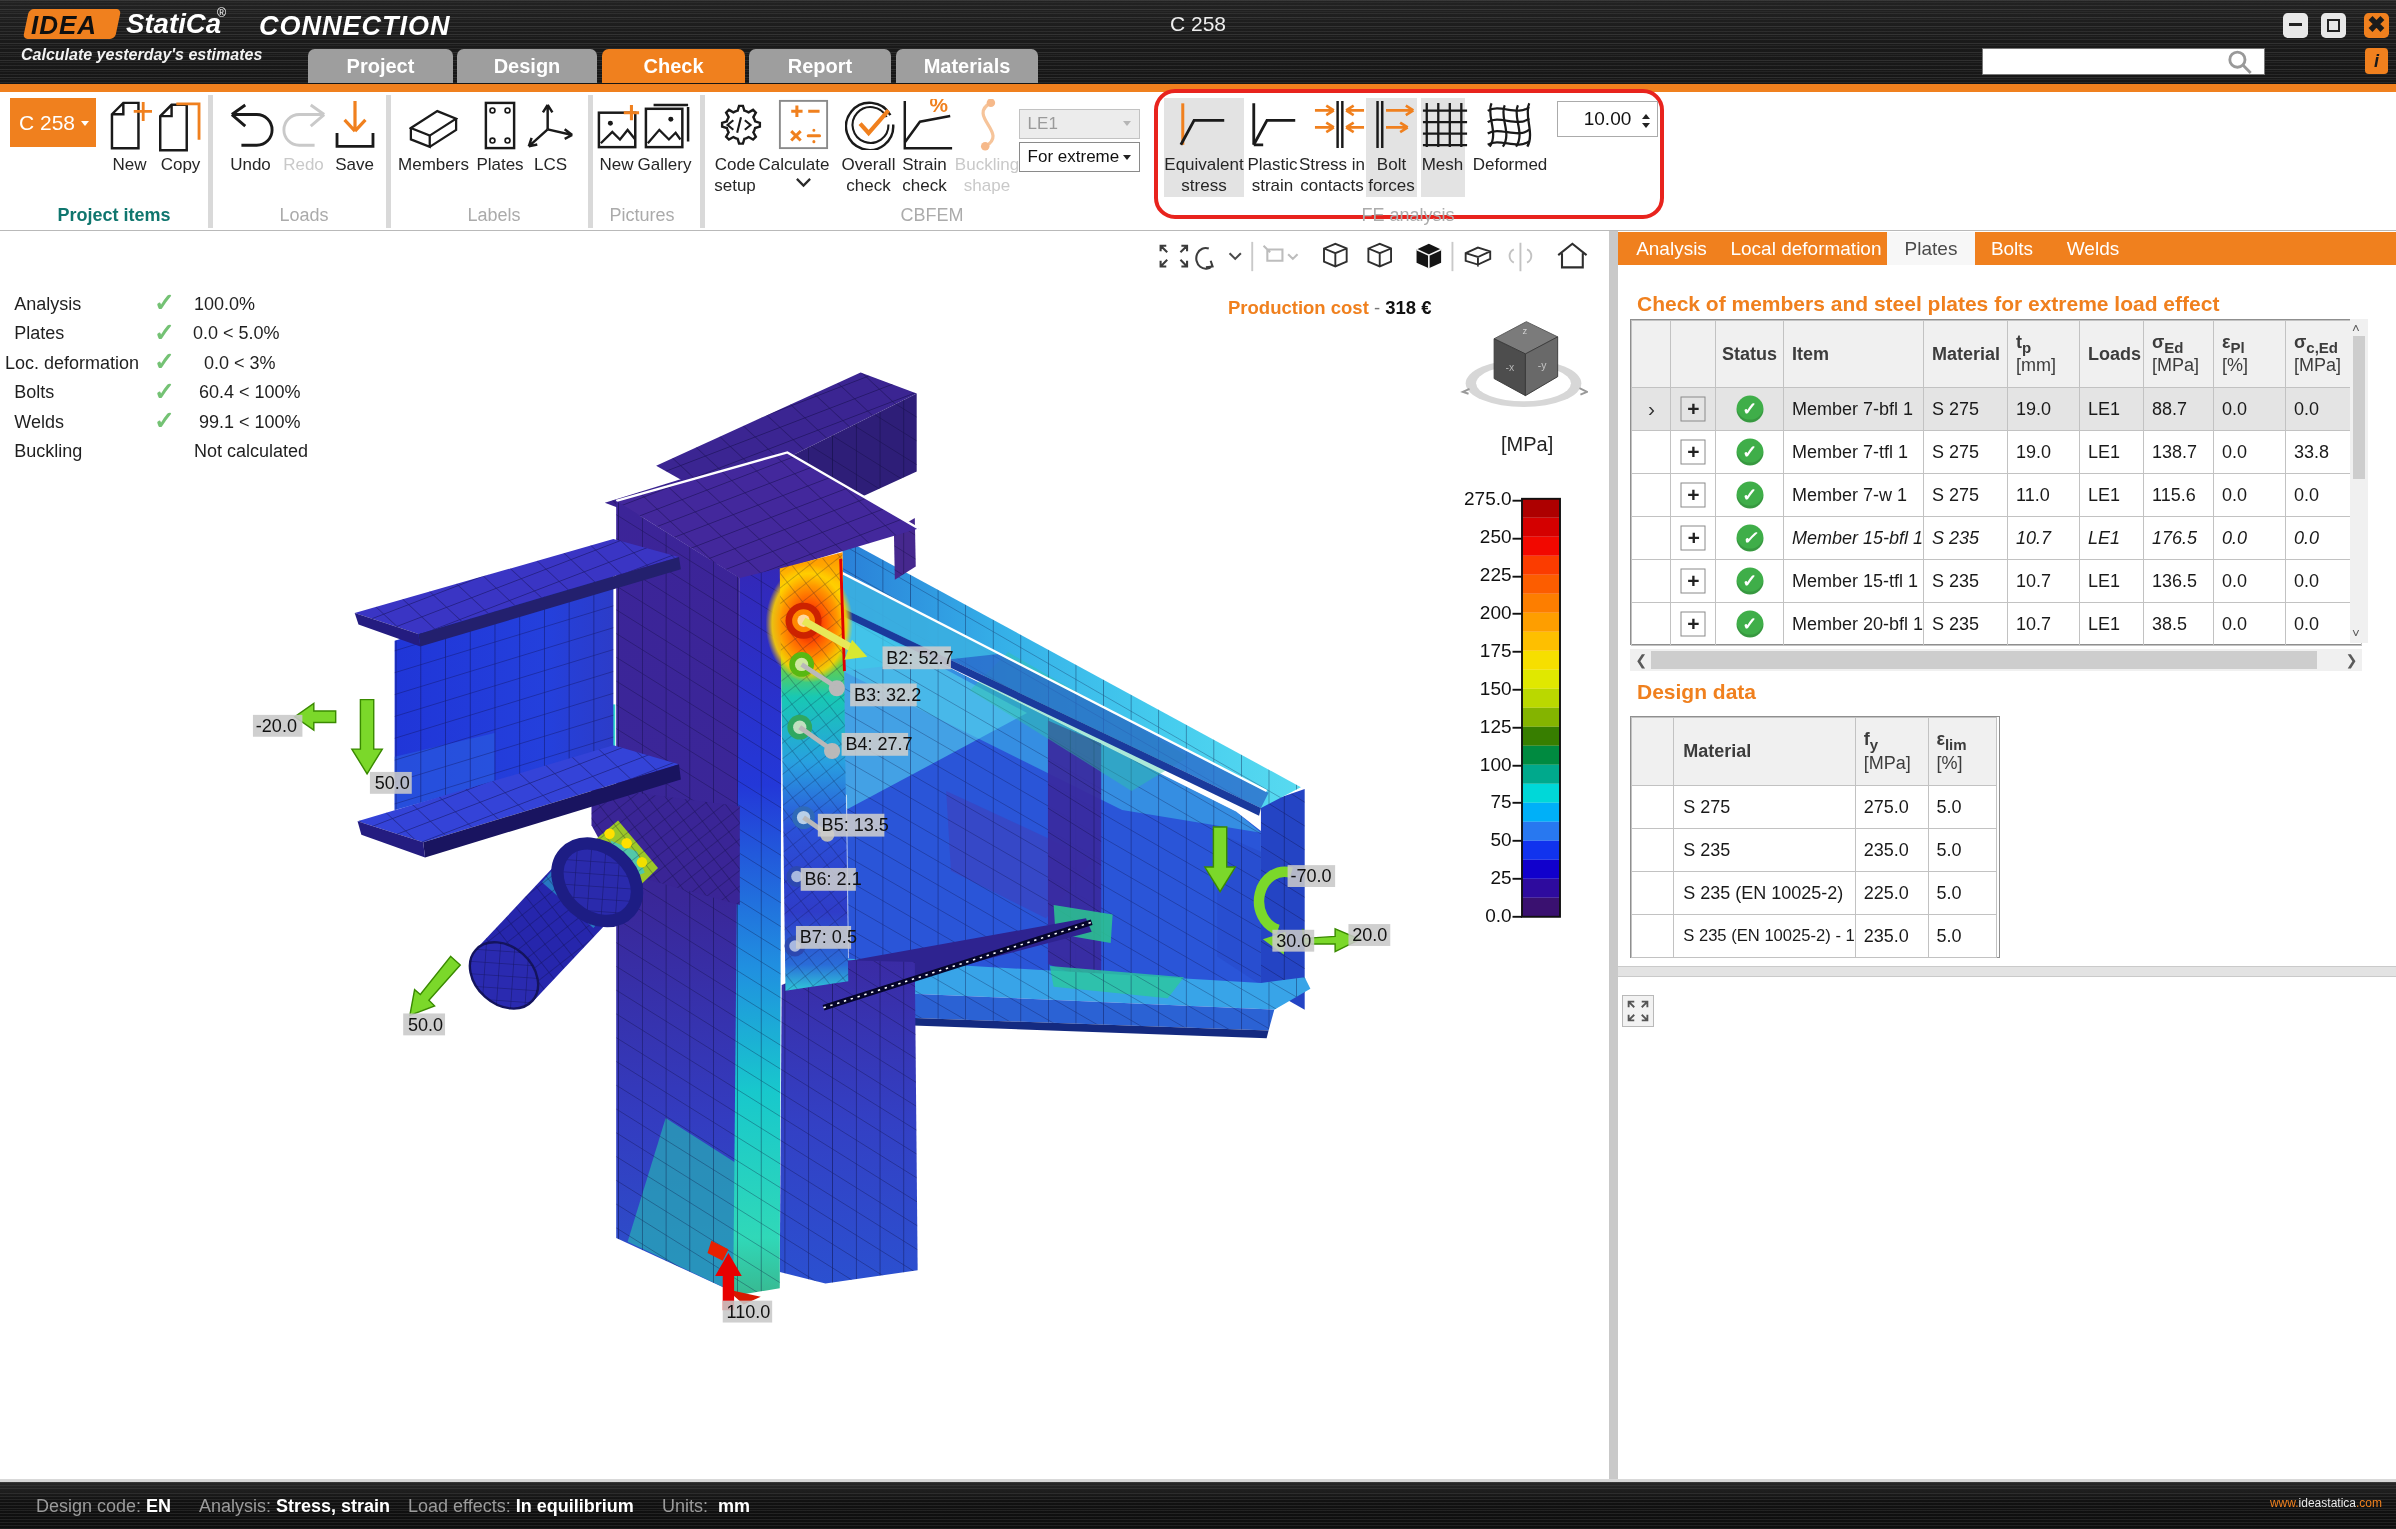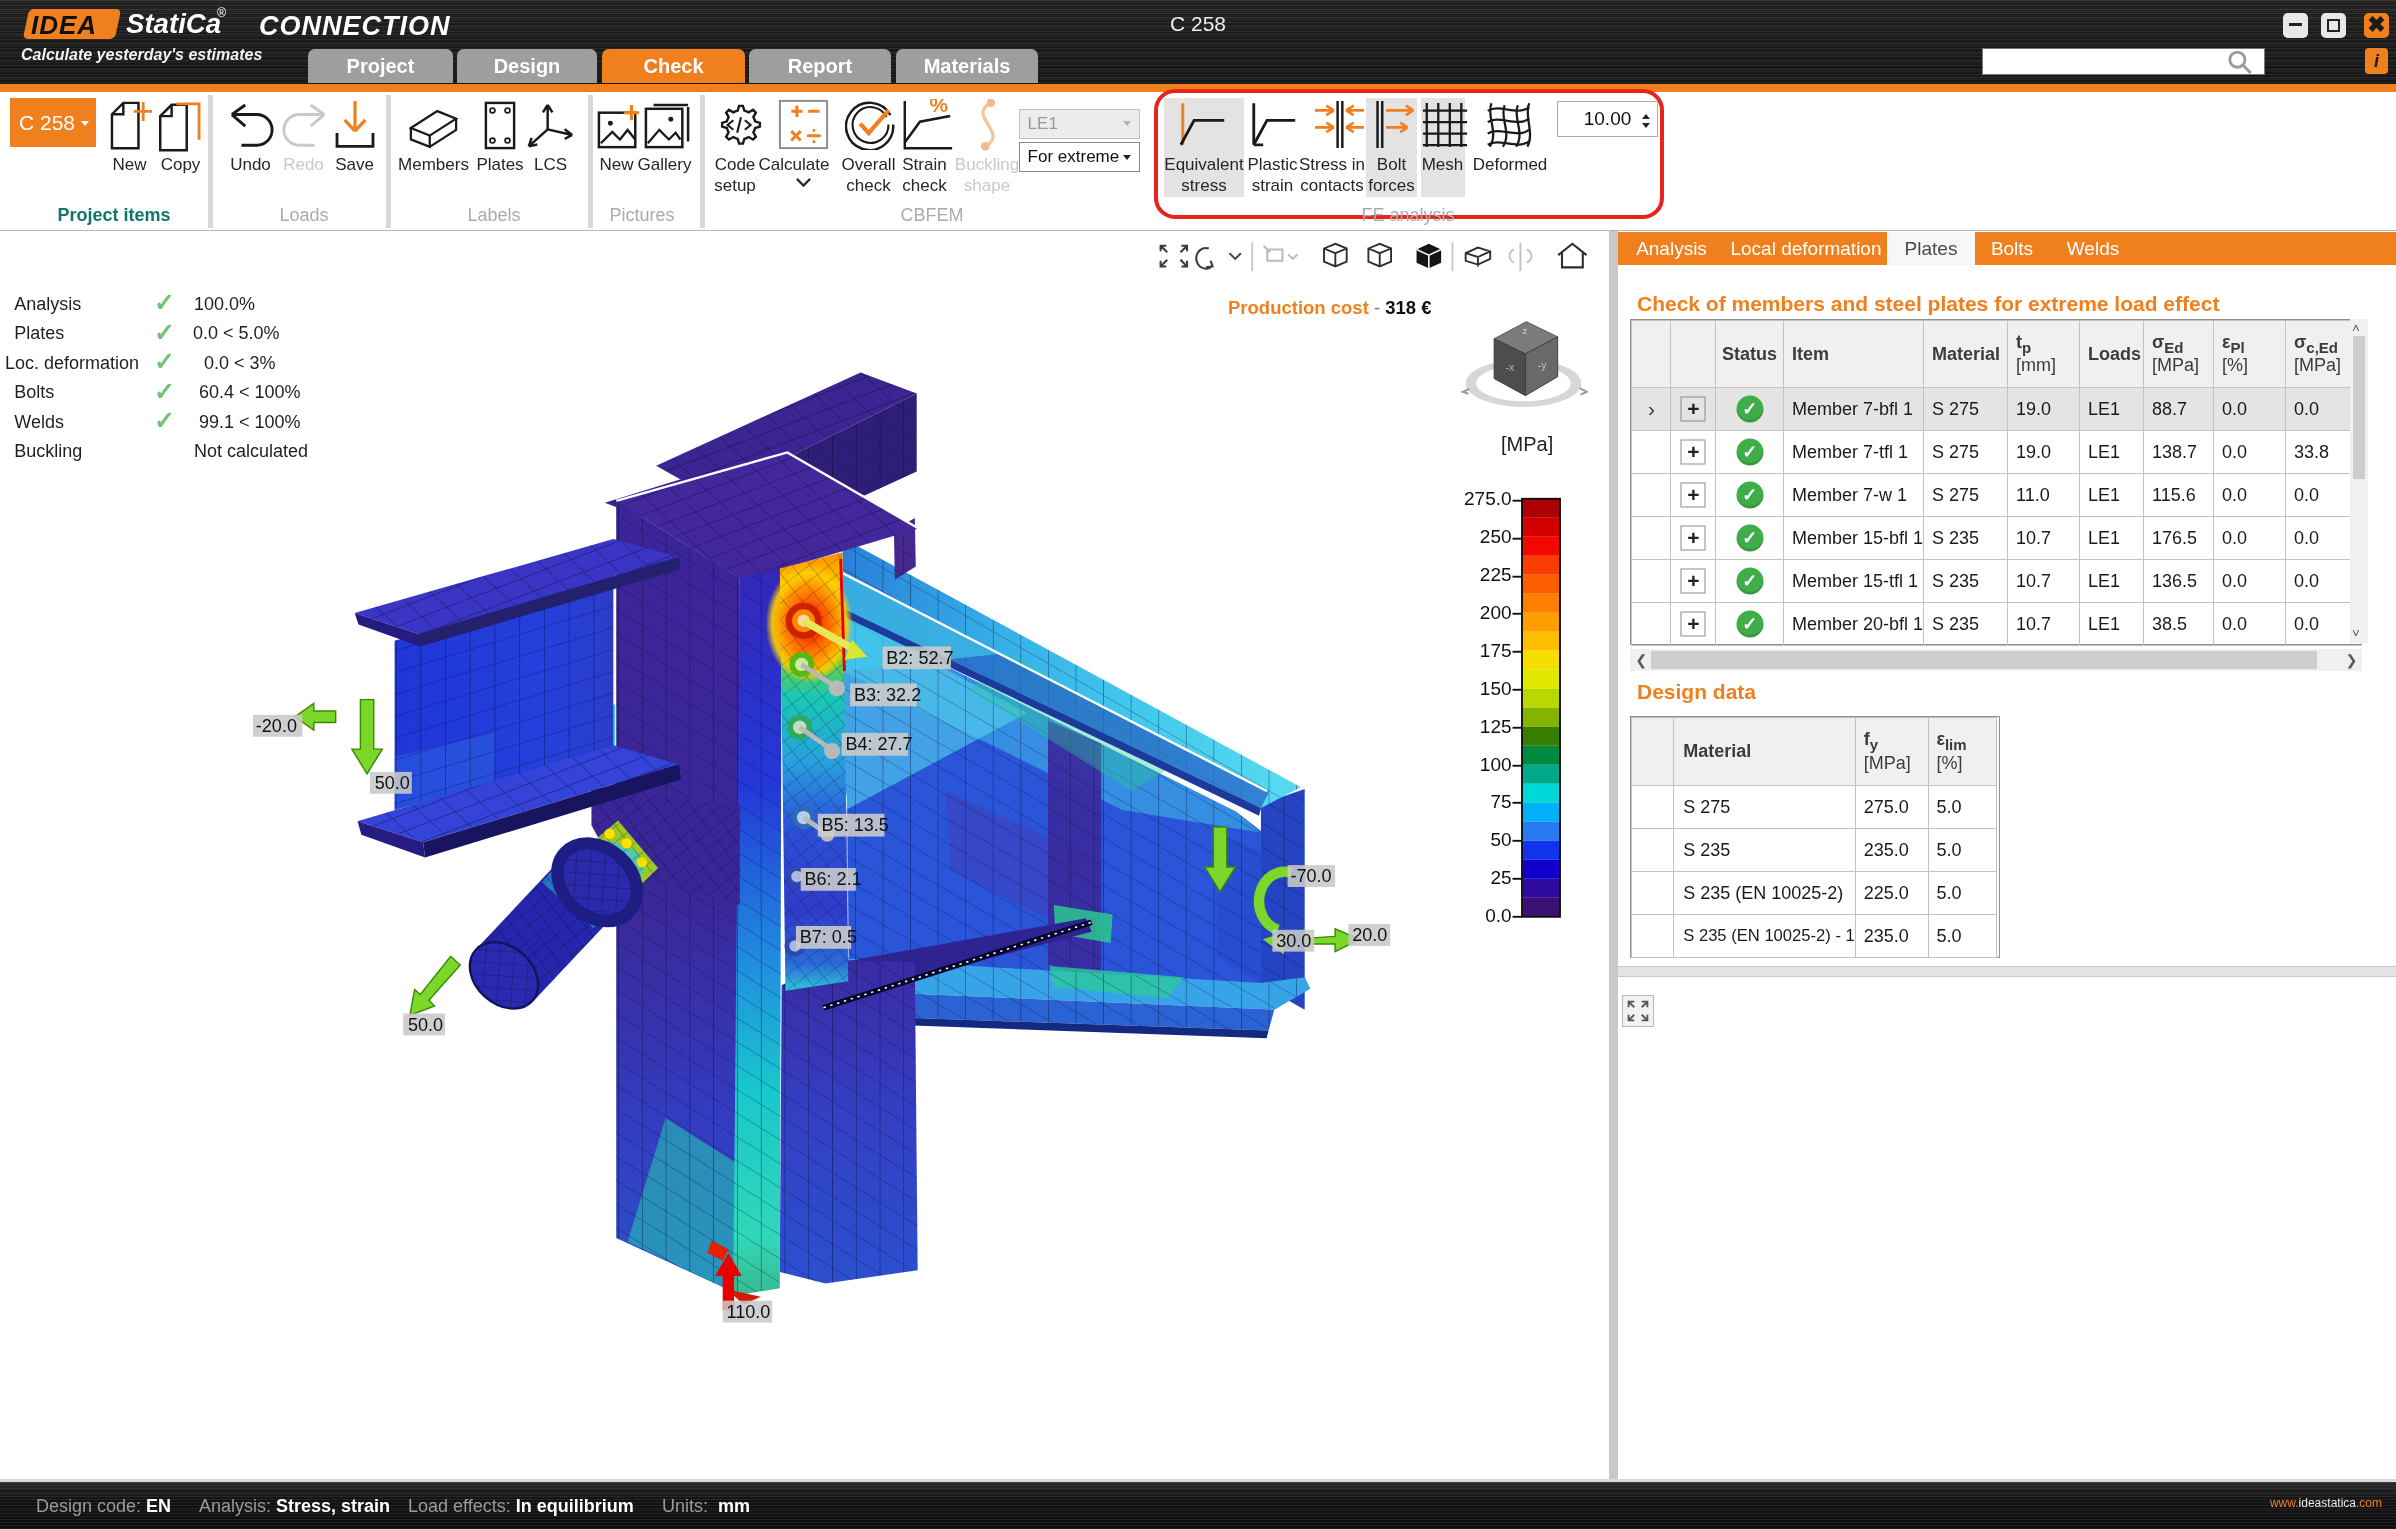--- a/index.html
+++ b/index.html
@@ -692,21 +692,21 @@
               <td class="plus"></td>
               <td class="chk"></td>
               <td style="padding-left:7.6px;">Member 7-w 1</td>
               <td style="padding-left:7.6px;">S 275</td>
               <td style="padding-left:7.6px;">11.0</td>
               <td style="padding-left:7.6px;">LE1</td>
               <td style="padding-left:7.6px;">115.6</td>
               <td style="padding-left:7.6px;">0.0</td>
               <td style="padding-left:7.6px;">0.0</td>
             </tr>
-    <tr style="height:43px;">
+    <tr style="height:43px;font-style:italic;">
               <td></td>
               <td class="plus"></td>
               <td class="chk"></td>
               <td style="padding-left:7.6px;">Member 15-bfl 1</td>
               <td style="padding-left:7.6px;">S 235</td>
               <td style="padding-left:7.6px;">10.7</td>
               <td style="padding-left:7.6px;">LE1</td>
               <td style="padding-left:7.6px;">176.5</td>
               <td style="padding-left:7.6px;">0.0</td>
               <td style="padding-left:7.6px;">0.0</td>

